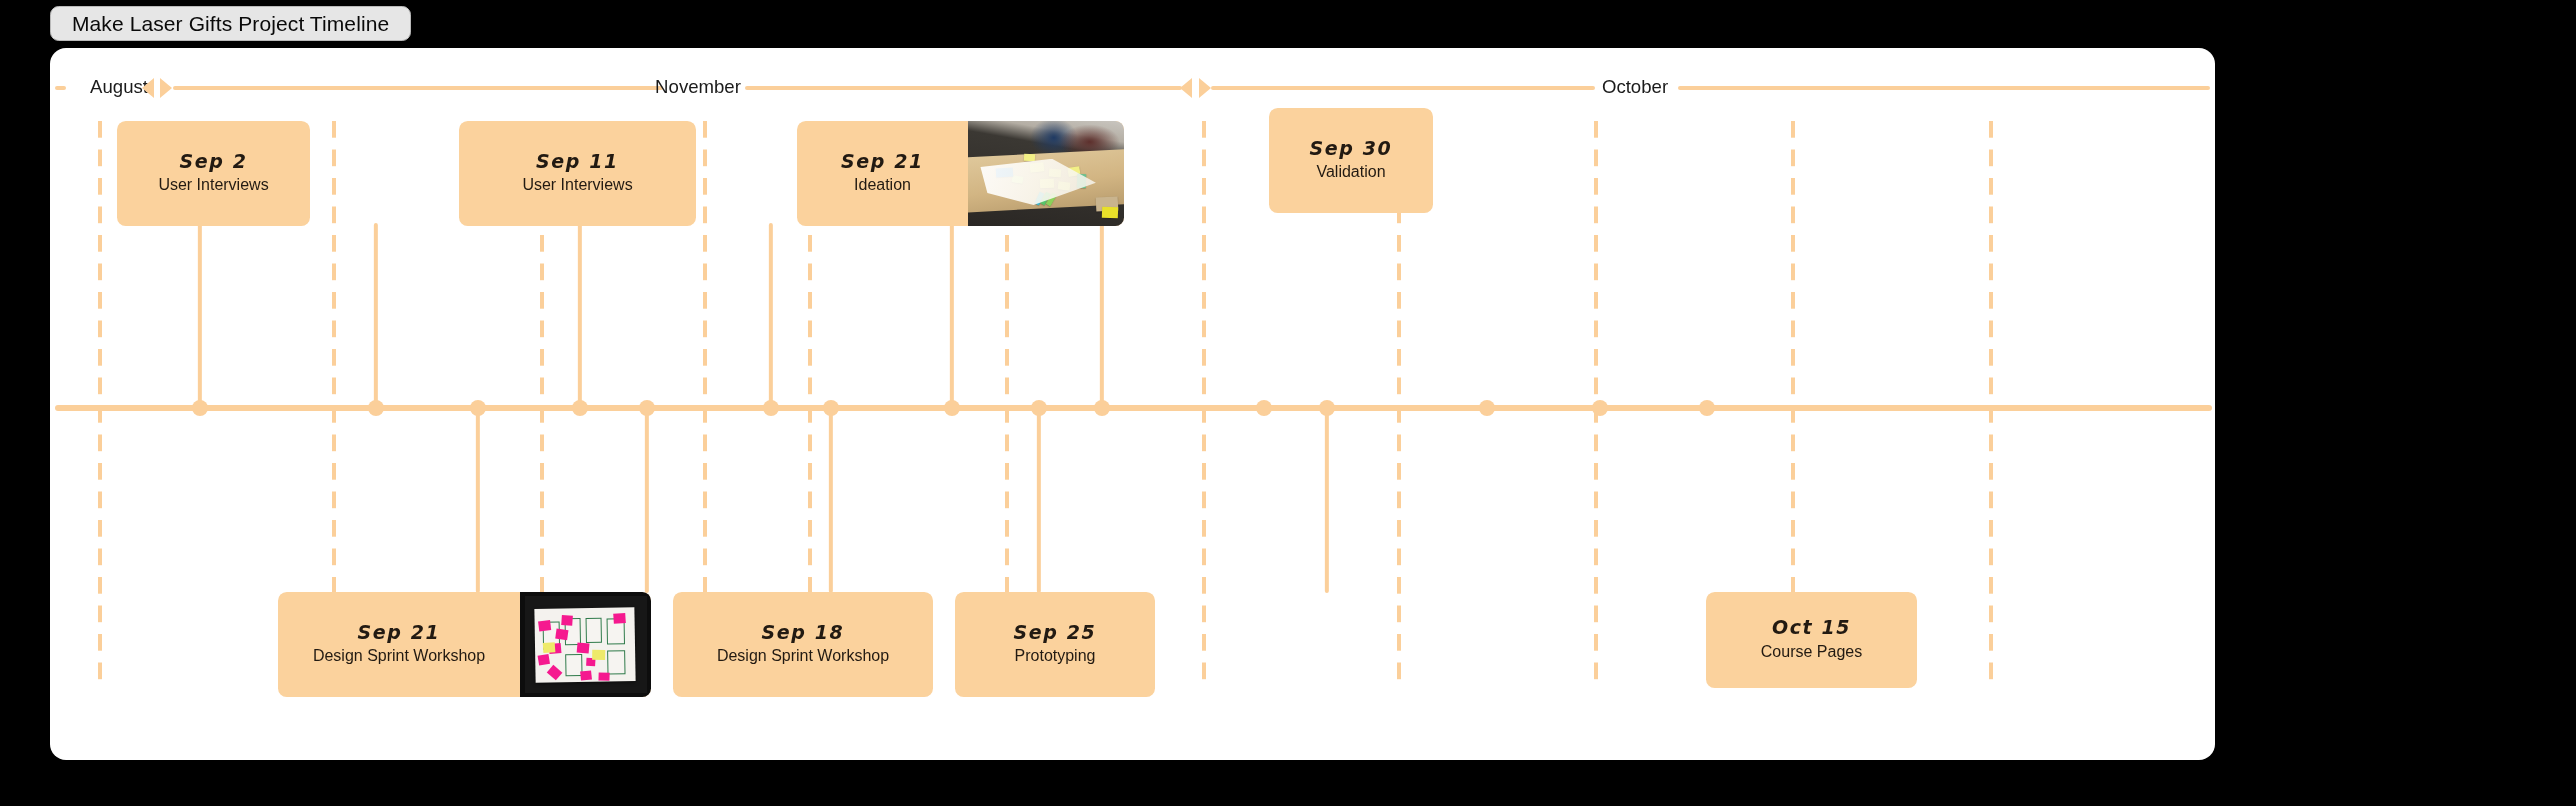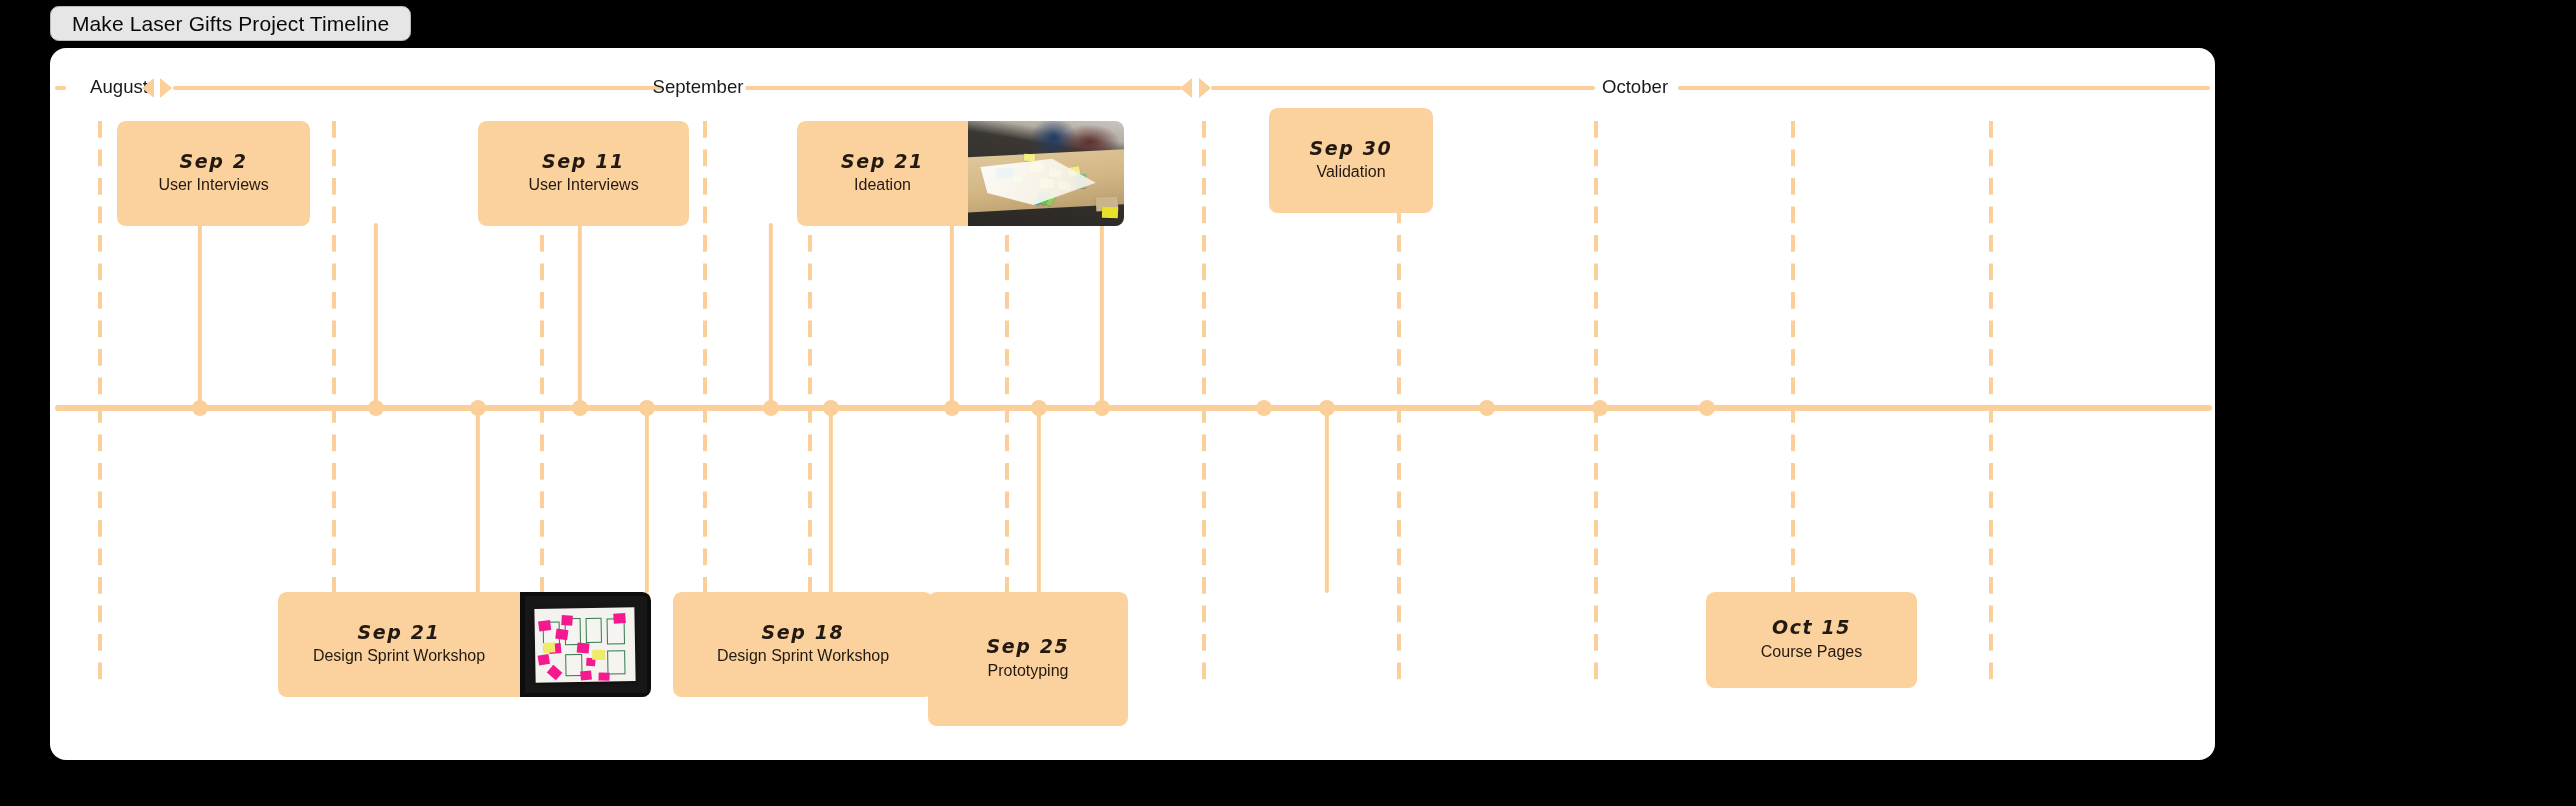--- a/index.html
+++ b/index.html
@@ -211,21 +211,21 @@
 <div id="canvas">
 
   <div class="month-row">
 
     <div class="month-seg-line" style="left:5px; top:38px; width:11px;"></div>
     <div class="month-label" style="left:69px; top:30px;">August</div>
     <div class="tri left" style="left:92px; top:30px;"></div>
     <div class="tri right" style="left:110px; top:30px;"></div>
     <div class="month-seg-line" style="left:123px; top:38px; width:490px;"></div>
 
-    <div class="month-label" style="left:648px; top:30px;">September</div>
+    <div class="month-label" style="left:648px; top:30px;">November</div>
     <div class="month-seg-line" style="left:695px; top:38px; width:437px;"></div>
     <div class="tri left" style="left:1130px; top:30px;"></div>
     <div class="tri right" style="left:1149px; top:30px;"></div>
 
     <div class="month-seg-line" style="left:1161px; top:38px; width:384px;"></div>
     <div class="month-label" style="left:1585px; top:30px;">October</div>
     <div class="month-seg-line" style="left:1628px; top:38px; width:532px;"></div>
   </div>
 
   <div class="vdash" style="left:48px;  top:73px; height:566px;"></div>
@@ -271,21 +271,21 @@
   <div class="axis-dot" style="left:1550px; top:360px;"></div>
   <div class="axis-dot" style="left:1657px; top:360px;"></div>
 
   <div class="card" style="left:67px; top:73px; width:193px; height:105px;">
     <div class="card-text">
       <div class="card-date">Sep 2</div>
       <div class="card-label">User Interviews</div>
     </div>
   </div>
 
-  <div class="card" style="left:428px; top:73px; width:211px; height:105px;justify-content:flex-end;">
+  <div class="card" style="left:409px; top:73px; width:237px; height:105px;justify-content:flex-end;">
     <div class="card-text">
       <div class="card-date">Sep 11</div>
       <div class="card-label">User Interviews</div>
     </div>
   </div>
 
   <div class="card" style="left:747px; top:73px; width:327px; height:105px;">
     <div class="card-text">
       <div class="card-date">Sep 21</div>
       <div class="card-label">Ideation</div>
@@ -349,21 +349,21 @@
     </div>
   </div>
 
   <div class="card" style="left:623px; top:544px; width:260px; height:105px;">
     <div class="card-text">
       <div class="card-date">Sep 18</div>
       <div class="card-label">Design Sprint Workshop</div>
     </div>
   </div>
 
-  <div class="card" style="left:878px; top:544px; width:200px; height:134px;">
+  <div class="card" style="left:905px; top:544px; width:200px; height:105px;">
     <div class="card-text">
       <div class="card-date">Sep 25</div>
       <div class="card-label">Prototyping</div>
     </div>
   </div>
 
 
   <div class="card" style="left:1656px; top:544px; width:211px; height:96px;">
     <div class="card-text">
       <div class="card-date">Oct 15</div>

